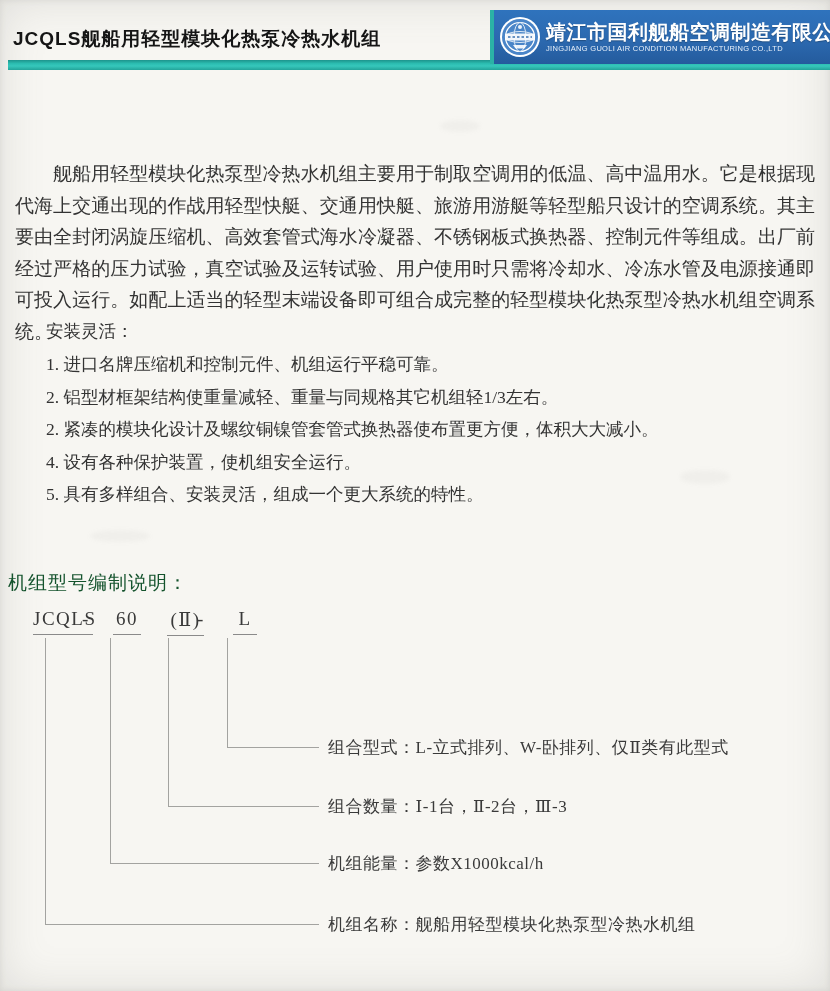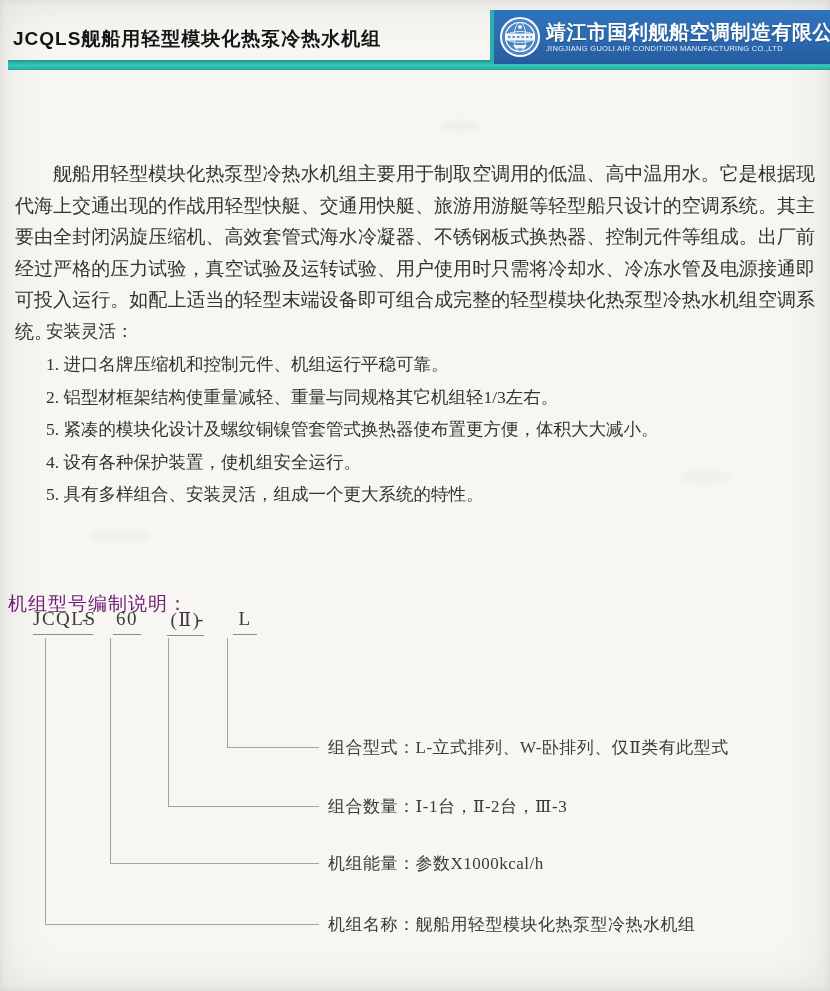--- a/index.html
+++ b/index.html
@@ -59,21 +59,21 @@
   }
   .features{
     position:absolute;left:46px;top:315px;width:760px;
     font-size:17.5px;color:#333;
   }
   .features-title{line-height:32px;margin-bottom:1px;}
   .feature-item{line-height:32.5px;}
   
   .model-heading{
     position:absolute;left:8px;top:570px;
-    font-size:19px;color:#701a75;letter-spacing:1px;margin-top:21px;
+    font-size:19px;color:#14532d;letter-spacing:1px;
   }
   .model-code{position:absolute;left:0;top:608px;height:30px;width:300px;}
   .code-part{
     position:absolute;top:0;
     font-size:19px;color:#3a3a3a;letter-spacing:1.5px;
     border-bottom:1px solid #8a8a8a;
     padding-bottom:4px;text-align:center;margin-left:17px;
   }
   .code-dash{
     position:absolute;top:0;font-size:19px;color:#3a3a3a;
@@ -135,21 +135,21 @@
       <span class="company-en">JINGJIANG GUOLI AIR CONDITION MANUFACTURING CO.,LTD</span>
     </span>
   </div>
 
   <div class="intro-paragraph">舰船用轻型模块化热泵型冷热水机组主要用于制取空调用的低温、高中温用水。它是根据现代海上交通出现的作战用轻型快艇、交通用快艇、旅游用游艇等轻型船只设计的空调系统。其主要由全封闭涡旋压缩机、高效套管式海水冷凝器、不锈钢板式换热器、控制元件等组成。出厂前经过严格的压力试验，真空试验及运转试验、用户使用时只需将冷却水、冷冻水管及电源接通即可投入运行。如配上适当的轻型末端设备即可组合成完整的轻型模块化热泵型冷热水机组空调系统。</div>
 
   <div class="features">
     <div class="features-title">安装灵活：</div>
     <div class="feature-item">1. 进口名牌压缩机和控制元件、机组运行平稳可靠。</div>
     <div class="feature-item">2. 铝型材框架结构使重量减轻、重量与同规格其它机组轻1/3左右。</div>
-    <div class="feature-item">5. 紧凑的模块化设计及螺纹铜镍管套管式换热器使布置更方便，体积大大减小。</div>
+    <div class="feature-item">2. 紧凑的模块化设计及螺纹铜镍管套管式换热器使布置更方便，体积大大减小。</div>
     <div class="feature-item">4. 设有各种保护装置，使机组安全运行。</div>
     <div class="feature-item">5. 具有多样组合、安装灵活，组成一个更大系统的特性。</div>
   </div>
 
   <div class="model-heading">机组型号编制说明：</div>
 
   <div class="model-code">
     <span class="code-part cp-family">JCQLS</span>
     <span class="code-dash cd-1">-</span>
     <span class="code-part cp-capacity">60</span>

